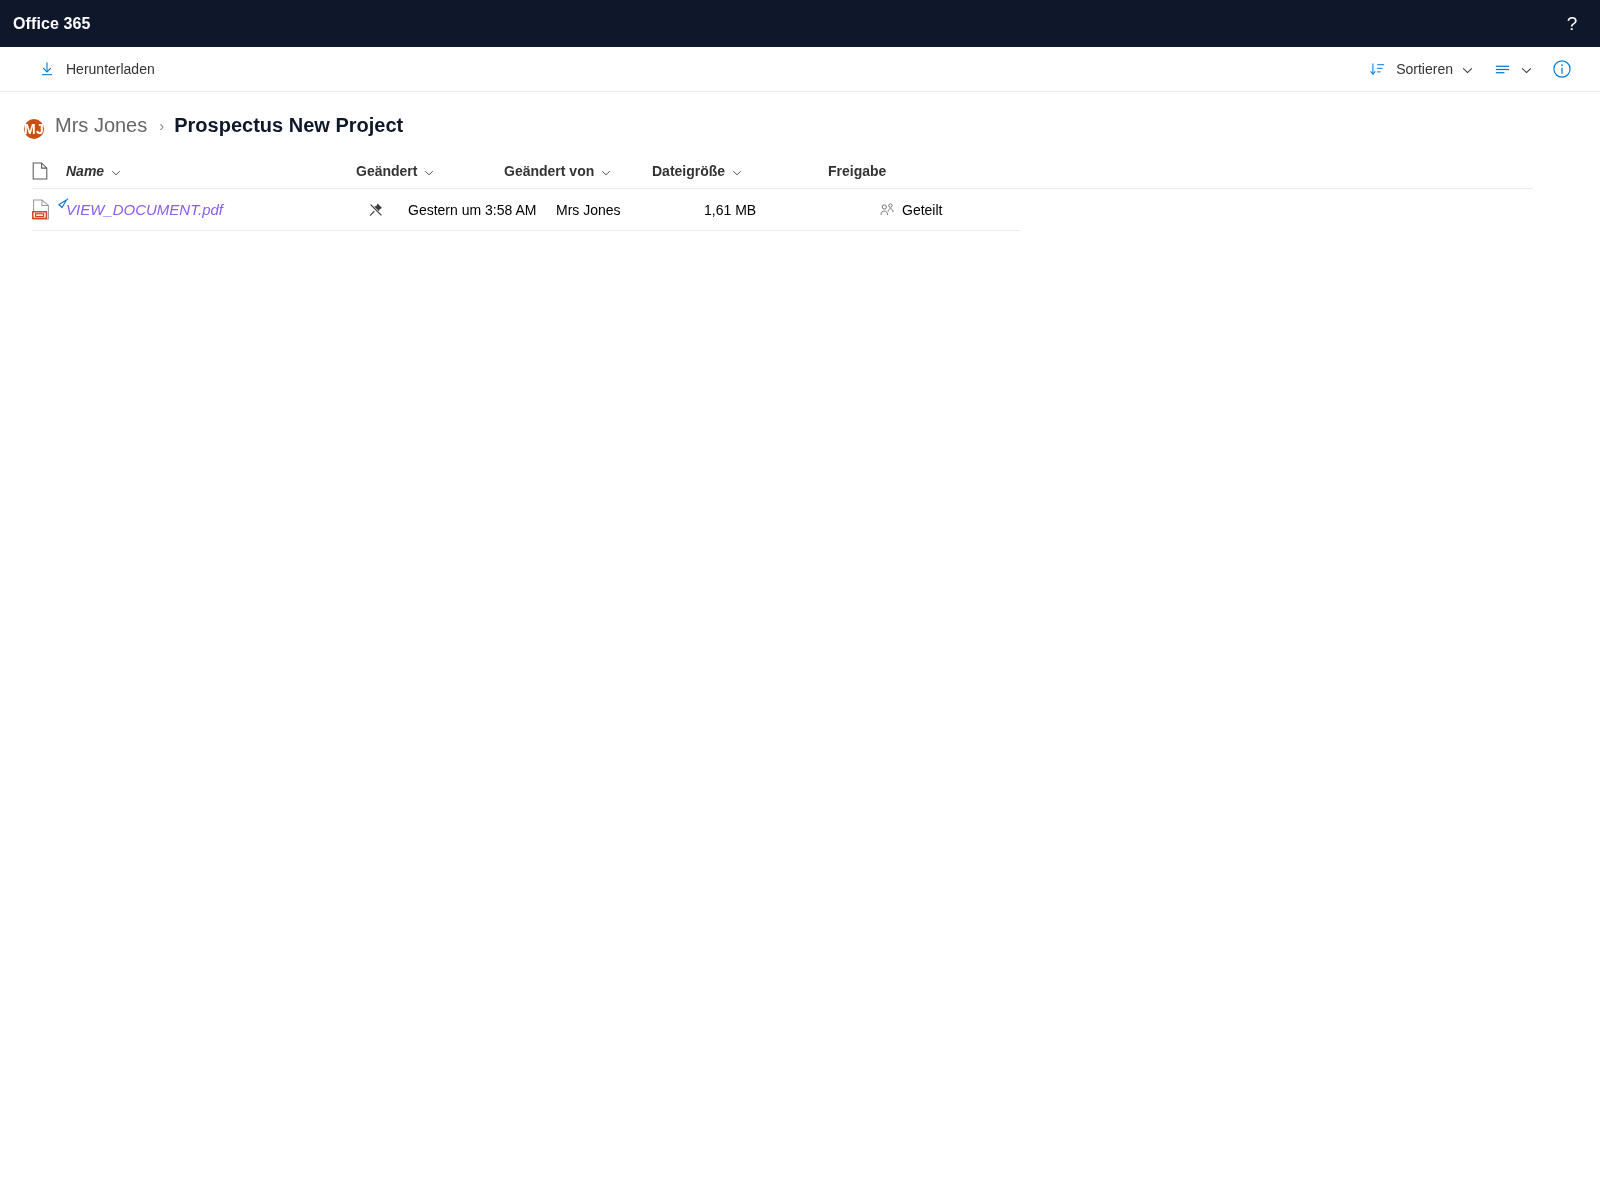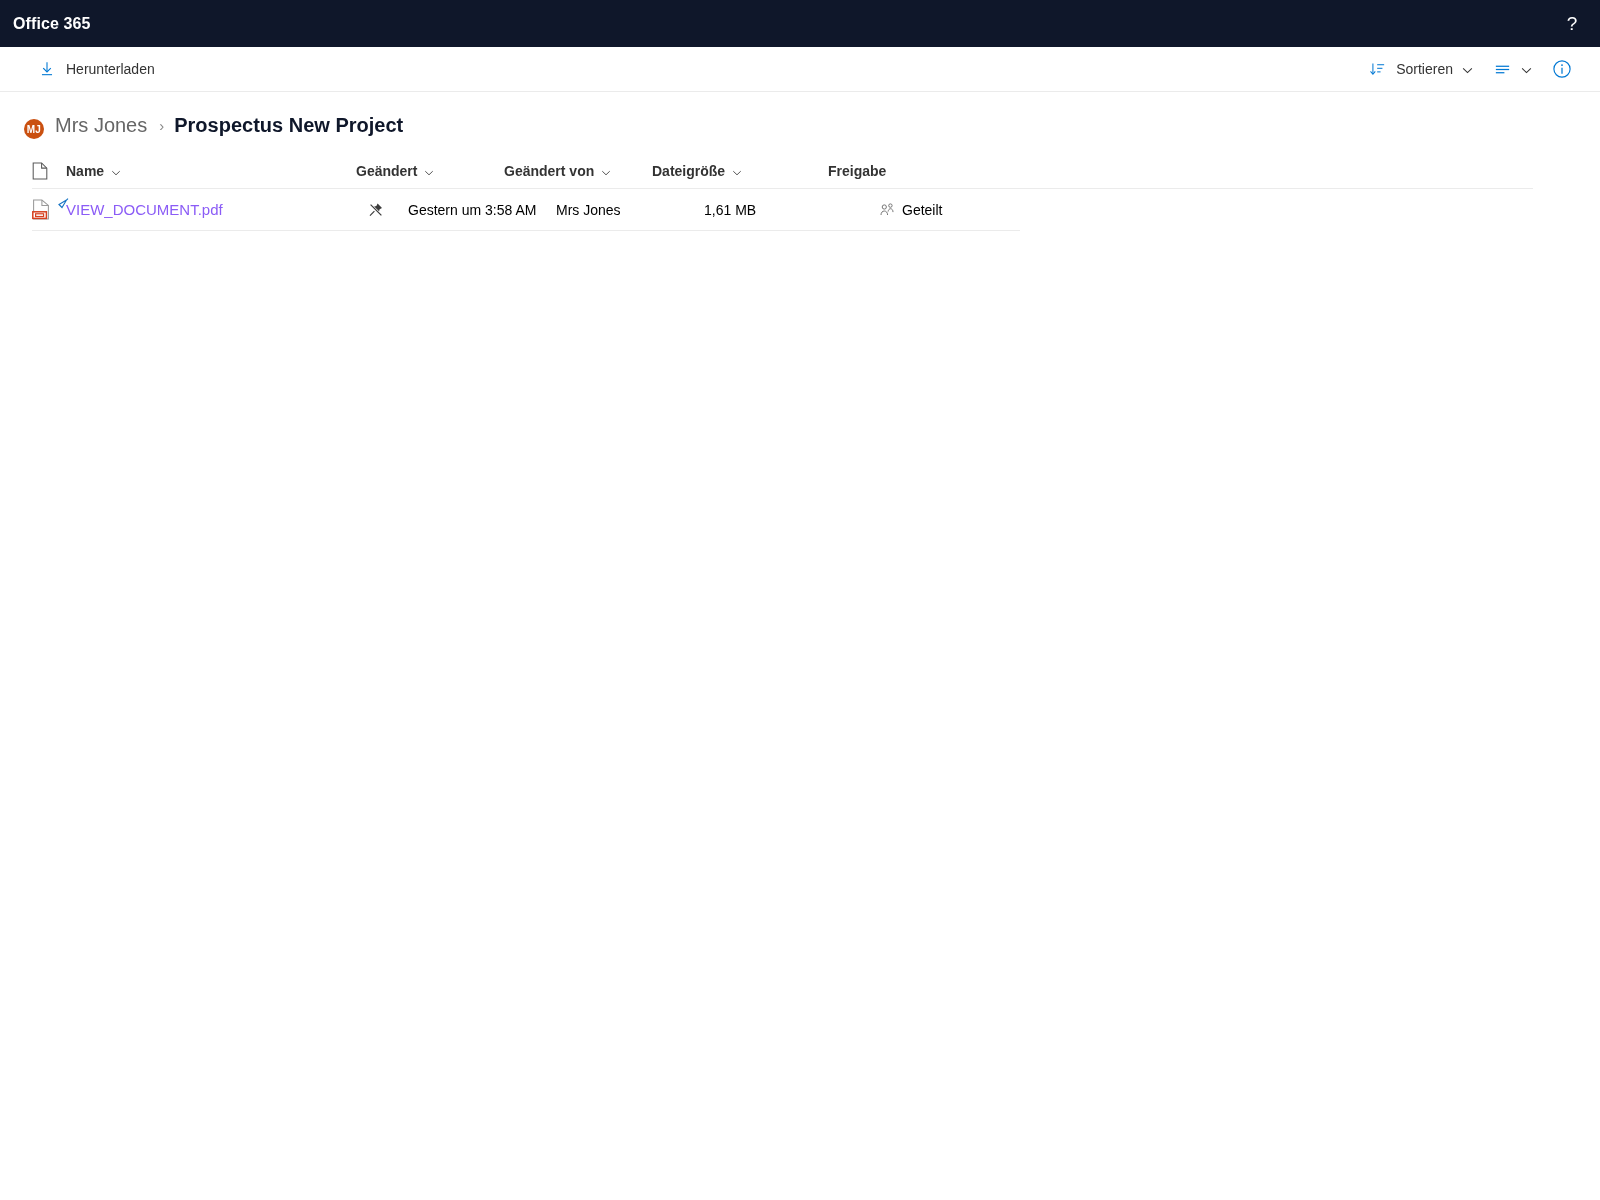--- a/index.html
+++ b/index.html
@@ -95,21 +95,21 @@
     padding: 26px 0 0 24px;
     height: 40px;
     box-sizing: border-box;
   }
   .avatar {
     width: 20px;
     height: 20px;
     border-radius: 50%;
     background: #ca5010;
     color: #ffffff;
-    font-size: 10px;
+    font-size: 14px;
     font-weight: 600;
     display: flex;
     align-items: center;
     justify-content: center;
     letter-spacing: 0.2px;
     flex: none;
     margin-top: 8px;
   }
   .crumb-link {
     font-size: 20px;
@@ -148,21 +148,21 @@
     font-size: 14px;
     font-weight: 700;
     color: #333333;
     display: flex;
     align-items: center;
     cursor: pointer;
     white-space: nowrap;
   }
   .col-head .chev { margin-left: 7px; }
   .col-icon   { width: 34px; flex: none; display:flex; align-items:center; }
-  .col-name   { width: 290px; flex: none; }
+  .col-name   { width: 290px; flex: none; font-style: italic; }
   .col-mod    { width: 148px; flex: none; }
   .col-modby  { width: 148px; flex: none; }
   .col-size   { width: 148px; flex: none; }
   .col-share  { width: 160px; flex: none; padding-left: 28px; }
 
   .list-row {
     display: flex;
     align-items: center;
     height: 42px;
     border-bottom: 1px solid #ebebeb;

